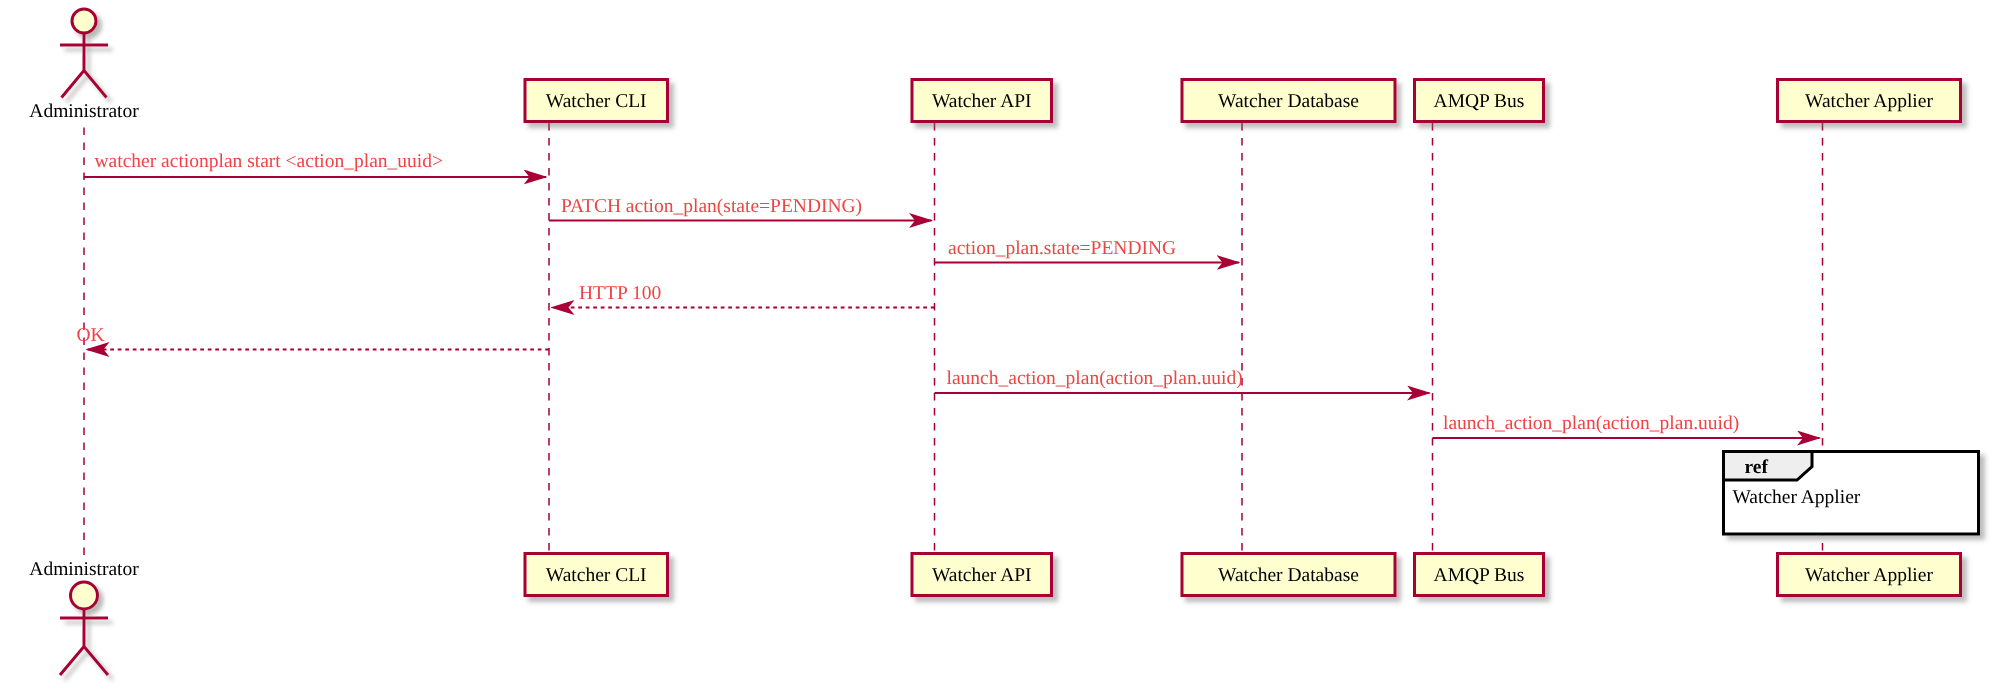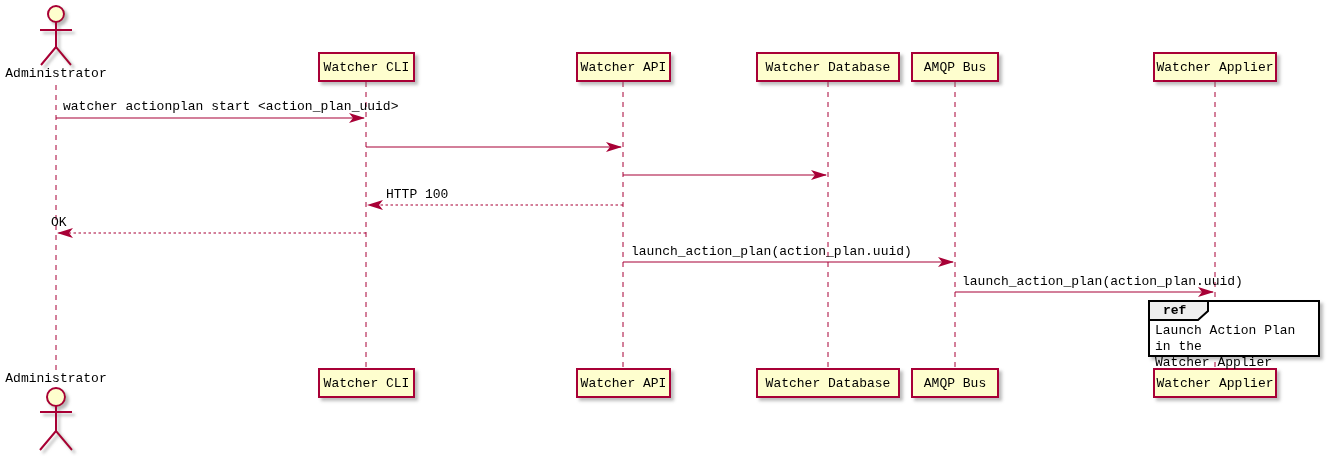--- a/index.html
+++ b/index.html
@@ -1,43 +1,43 @@
 <!DOCTYPE html>
 <html style="--participant_fill: #FEFECE; --participant_border: #A80036; --arrow: #A80036; --lifeline: #A80036; --actor: #A80036; --ref_border: #000000; --ref_tag_fill: #EEEEEE; --background: #FFFFFF;"><head>
 <meta charset="utf-8">
 <style>
   html,body { margin:0; padding:0; background:#ffffff; }
   .canvas {
     position:relative; width:1330px; height:456px; background:#ffffff;
-    font-family:Liberation Mono, monospace; overflow:hidden;
+    font-family:Liberation Serif, serif; overflow:hidden;
   }
   .overlay { position:absolute; left:0; top:0; }
 
   .lifeline { stroke:var(--lifeline,#A80036); stroke-width:1; stroke-dasharray:5,5; }
   .msg { stroke:var(--arrow,#A80036); stroke-width:1.2; fill:none; }
   .msg.dashed { stroke-dasharray:2.5,2.5; }
   .arrowhead { fill:var(--arrow,#A80036); }
 
   .actor circle { fill:var(--participant_fill,#FEFECE); stroke:var(--actor,#A80036); stroke-width:2; }
   .actor path { stroke:var(--actor,#A80036); stroke-width:2; fill:none; }
 
   .participant {
     position:absolute; height:30px; box-sizing:border-box;
     background:var(--participant_fill,#FEFECE);
     border:2px solid var(--participant_border,#A80036);
     box-shadow:3px 3px 3px rgba(110,110,110,0.45);
     display:flex; align-items:center; justify-content:center;
-    font-size:13px; color:#000; white-space:nowrap;
+    font-size:13px; color:#000; white-space:nowrap;margin-left:31px;
   }
   .actor-label {
     position:absolute; width:120px; text-align:center;
     font-size:13px; color:#000;
   }
   .msg-label {
-    position:absolute; font-size:13px; color:#000000; white-space:nowrap;
+    position:absolute; font-size:13px; color:#ef4444; white-space:nowrap;
   }
   .ref-box {
     position:absolute; box-sizing:border-box; background:#ffffff;
     border:2px solid var(--ref_border,#000000);
     box-shadow:3px 3px 3px rgba(110,110,110,0.45);
   }
   .ref-tag-svg { position:absolute; left:-2px; top:-2px; }
   .ref-keyword {
     position:absolute; left:13px; top:1px;
     font-weight:bold; font-size:13px; color:#000;
@@ -96,29 +96,30 @@
   <div class="participant" style="left:911px;  top:52px; width:88px;">AMQP Bus</div>
   <div class="participant" style="left:1153px; top:52px; width:124px;">Watcher Applier</div>
 
   <div class="participant" style="left:318px;  top:368px; width:97px;">Watcher CLI</div>
   <div class="participant" style="left:576px;  top:368px; width:95px;">Watcher API</div>
   <div class="participant" style="left:756px;  top:368px; width:144px;">Watcher Database</div>
   <div class="participant" style="left:911px;  top:368px; width:88px;">AMQP Bus</div>
   <div class="participant" style="left:1153px; top:368px; width:124px;">Watcher Applier</div>
 
   <div class="msg-label" style="left:63px;  top:99px;">watcher actionplan start &lt;action_plan_uuid&gt;</div>
+  <div class="msg-label" style="left:374px; top:129px;">PATCH action_plan(state=PENDING)</div>
+  <div class="msg-label" style="left:632px; top:157px;">action_plan.state=PENDING</div>
   <div class="msg-label" style="left:386px; top:187px;">HTTP 100</div>
   <div class="msg-label" style="left:51px;  top:215px;">OK</div>
   <div class="msg-label" style="left:631px; top:244px;">launch_action_plan(action_plan.uuid)</div>
   <div class="msg-label" style="left:962px; top:274px;">launch_action_plan(action_plan.uuid)</div>
 
   <div class="ref-box" style="left:1148px; top:300px; width:172px; height:57px;">
     <svg class="ref-tag-svg" width="64" height="22">
       <path d="M1,1 L60,1 L60,11 L50,20 L1,20 Z" fill="#EEEEEE" stroke="#000000" stroke-width="2"></path>
     </svg>
     <span class="ref-keyword">ref</span>
     <div class="ref-body">
-      <div>Launch Action Plan in the</div>
       <div>Watcher Applier</div>
     </div>
   </div>
 
 </div>
 
 </body></html>

